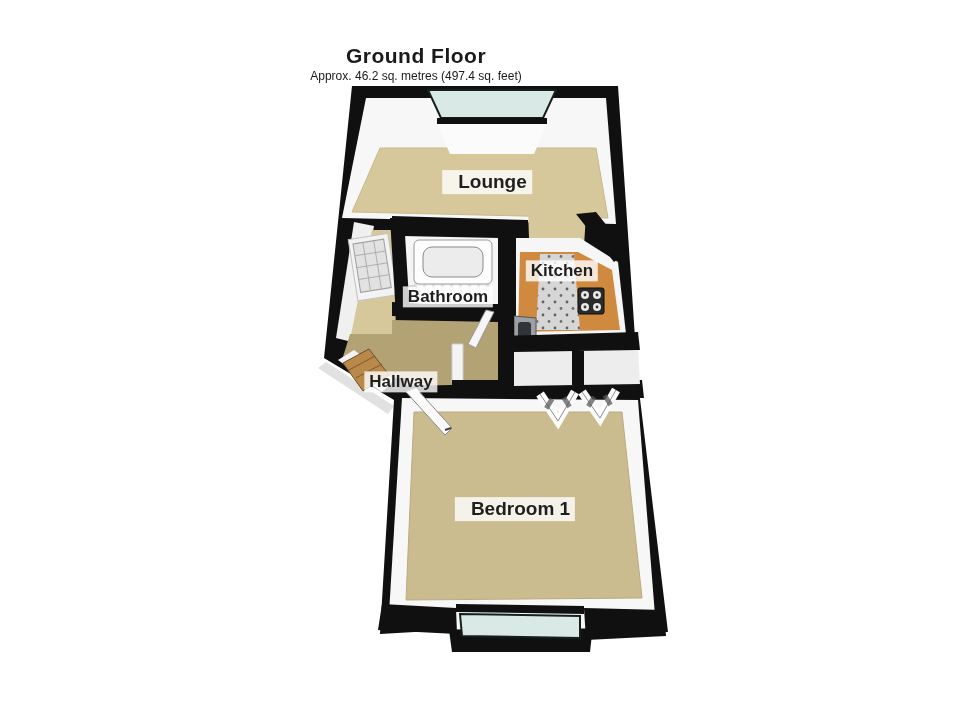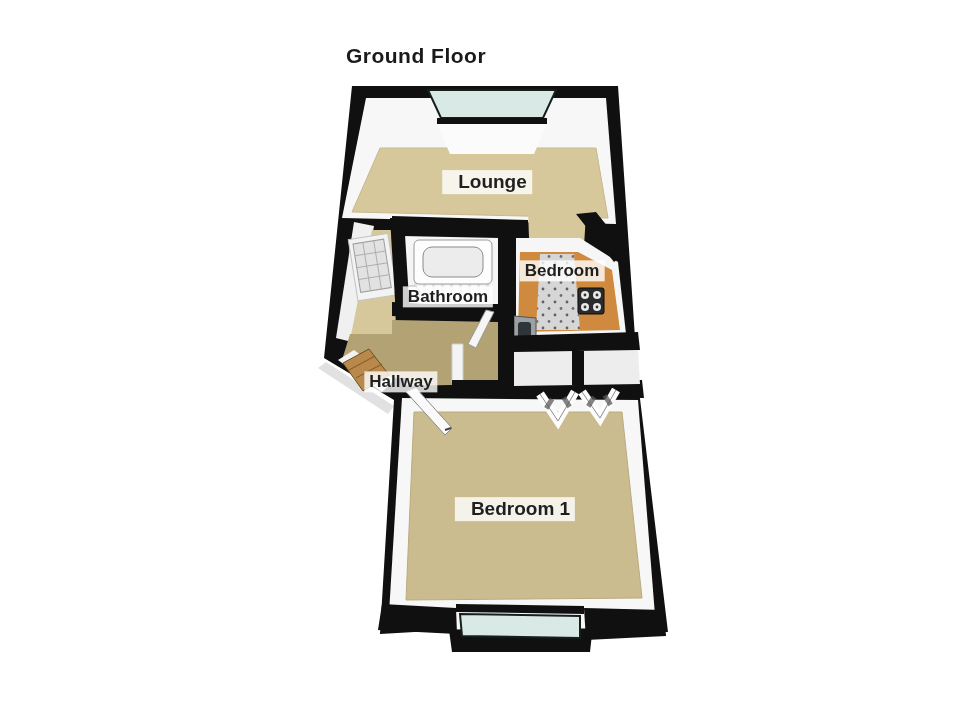--- a/index.html
+++ b/index.html
@@ -15,20 +15,21 @@
               color:#1f1f1f;line-height:1.25;}
   .lab-lg{font-size:19px;padding-left:16px;}
   .lab-md{font-size:17px;}
 </style>
 </head>
 <body>
 
 <div class="stage">
 
   <div class="title">Ground Floor</div>
+  <div class="subtitle">Approx. 46.2 sq. metres (497.4 sq. feet)</div>
 
   <svg width="980" height="712" viewBox="0 0 980 712">
     <defs>
       <pattern id="bathStripes" width="9" height="9" patternUnits="userSpaceOnUse">
         <rect width="3" height="9" fill="#dedede"></rect>
       </pattern>
       <pattern id="runnerDots" width="12" height="13" patternUnits="userSpaceOnUse">
         <circle cx="3" cy="3" r="1.4" fill="#5f5f5f"></circle>
         <circle cx="9" cy="9.5" r="1.4" fill="#6f6f6f"></circle>
       </pattern>
@@ -129,17 +130,17 @@
 
     <g>
       <polygon points="338,360 354,350 394,380 382,392" fill="#f2f2f2"></polygon>
       <polygon points="343,363 369,349 389,375 363,391" stroke="#6e4e22" stroke-width="1" fill="#b8894a"></polygon>
       <path d="M349,370 L375,356 M356,378 L382,364" stroke="#8a6230" stroke-width="1.2"></path>
     </g>
   </svg>
 
   <div class="room-label lab-lg" style="left:487px;top:182px;">Lounge</div>
   <div class="room-label lab-md" style="left:448px;top:297px;">Bathroom</div>
-  <div class="room-label lab-md" style="left:562px;top:271px;">Bedroom</div>
+  <div class="room-label lab-md" style="left:562px;top:271px;">Kitchen</div>
   <div class="room-label lab-md" style="left:401px;top:354px;margin-top:28px;">Hallway</div>
   <div class="room-label lab-lg" style="left:515px;top:509px;">Bedroom 1</div>
 
 </div>
 
 </body></html>

